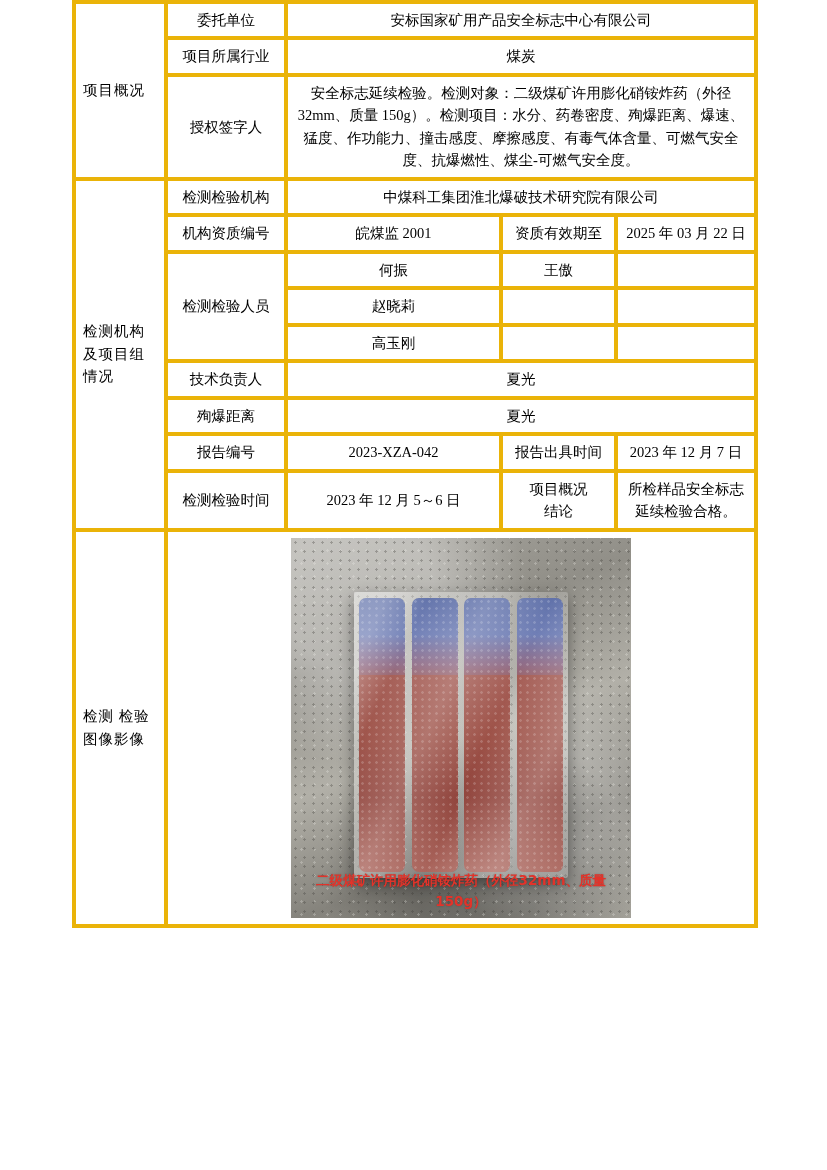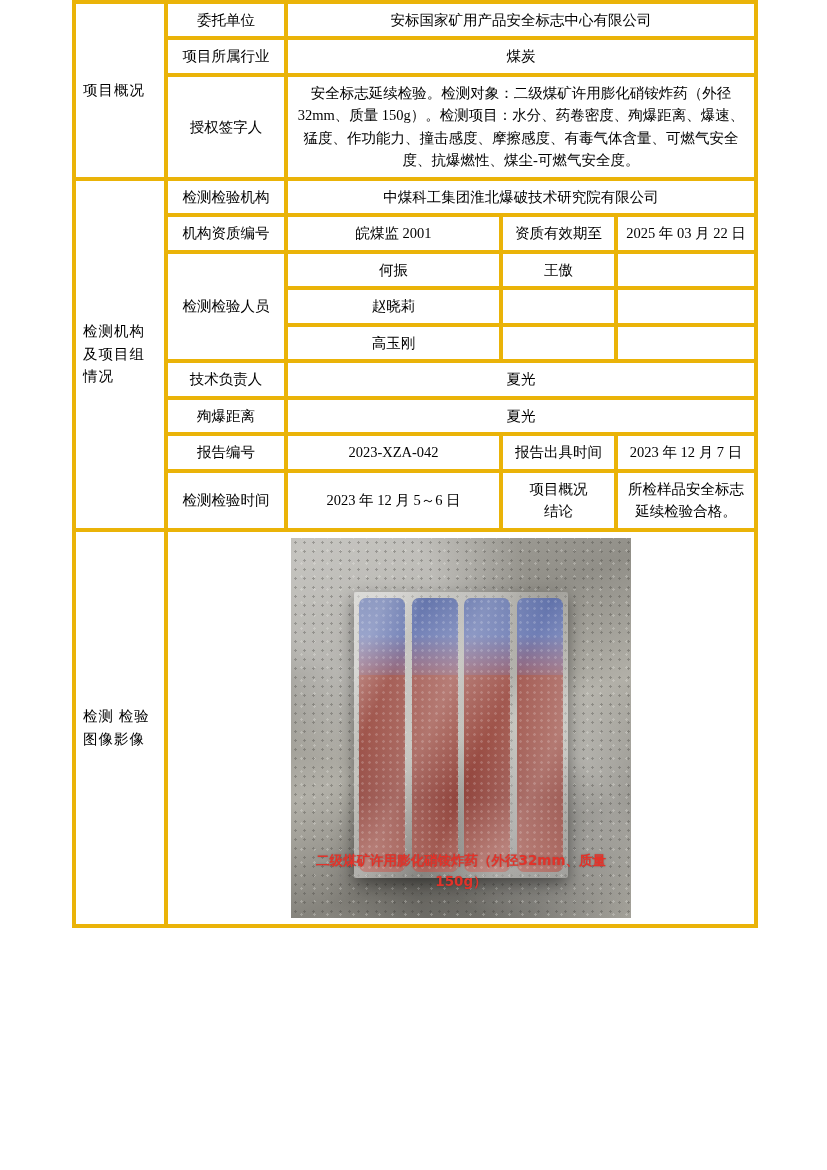--- a/index.html
+++ b/index.html
@@ -156,21 +156,21 @@
   .wrap-sheen {
     position: absolute;
     inset: 0;
     background: linear-gradient(115deg, rgba(255,255,255,0.30) 0 10%, rgba(255,255,255,0.04) 22%, rgba(255,255,255,0.22) 40%, rgba(255,255,255,0.02) 58%, rgba(255,255,255,0.25) 78%, rgba(255,255,255,0.05) 100%);
     pointer-events: none;
   }
   .photo-caption {
     position: absolute;
     left: 0;
     right: 0;
-    bottom: 26px;
+    bottom: 6px;
     text-align: center;
     color: #e2332a;
     font-size: 13.5px;
     font-weight: bold;
     font-family: "DejaVu Sans", "Liberation Sans", sans-serif;
     text-shadow: 0 0 2px rgba(0,0,0,0.25);
     letter-spacing: 0px;
   }
 </style>
 </head>

